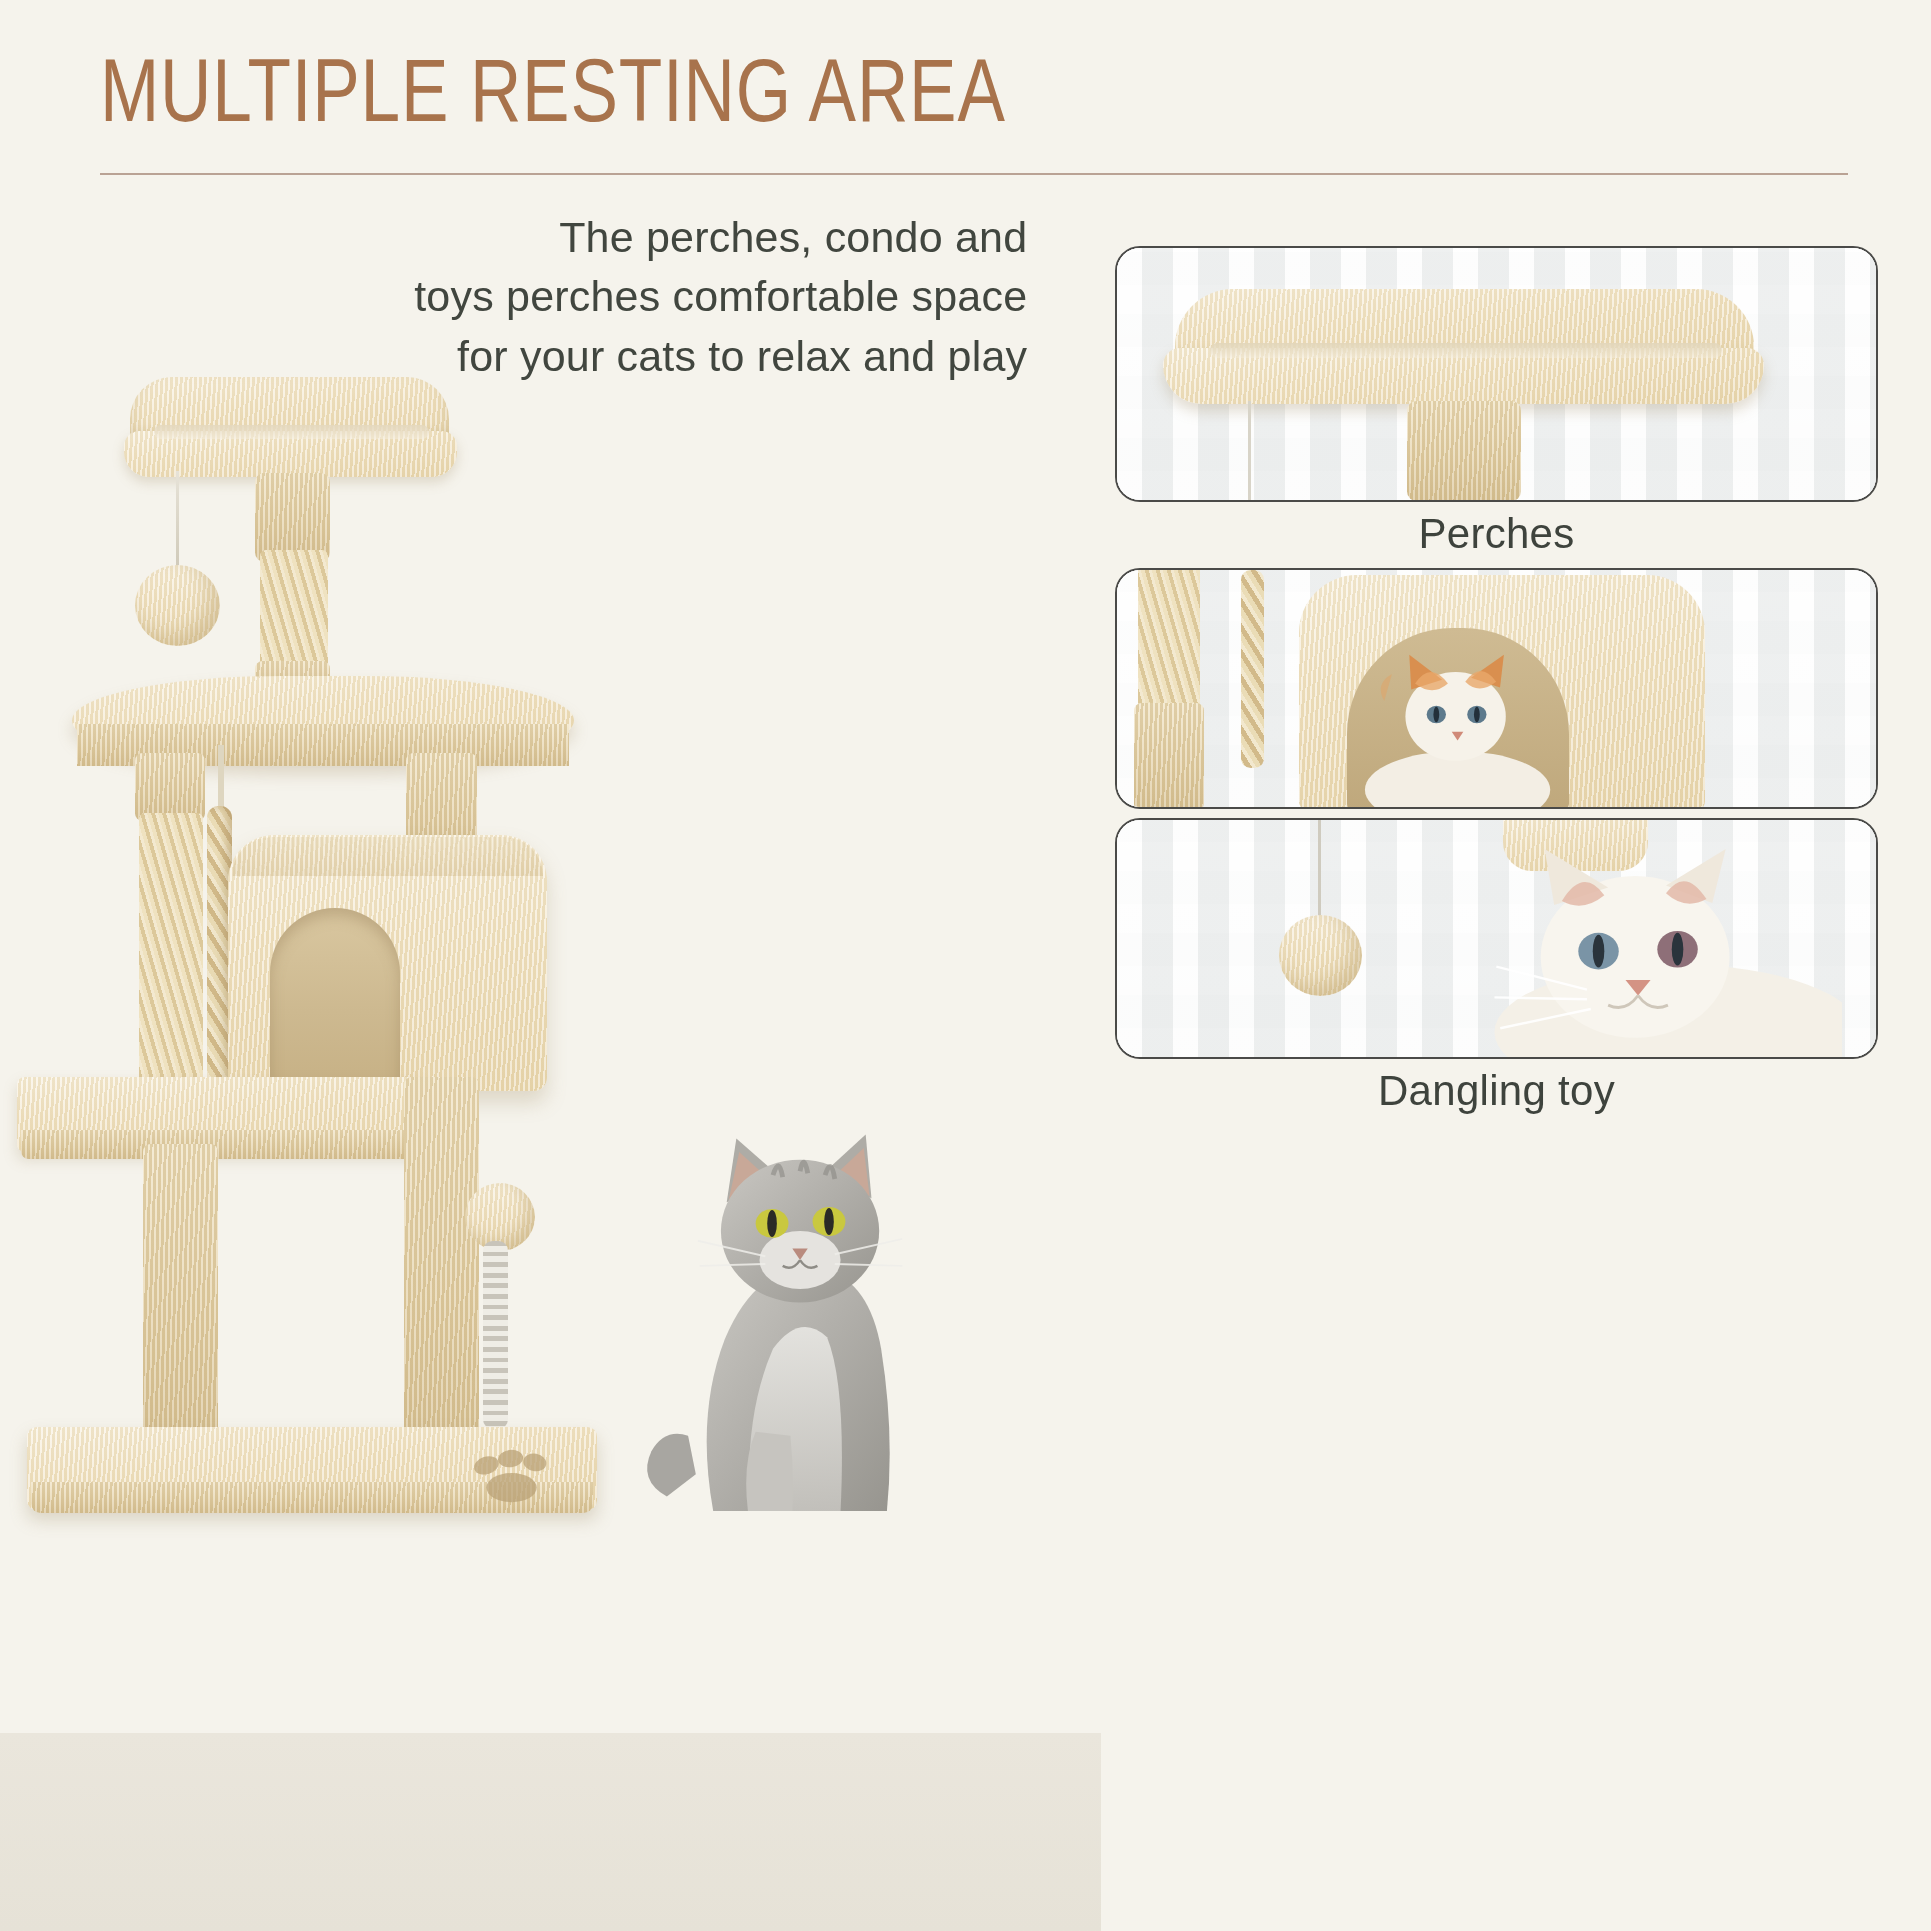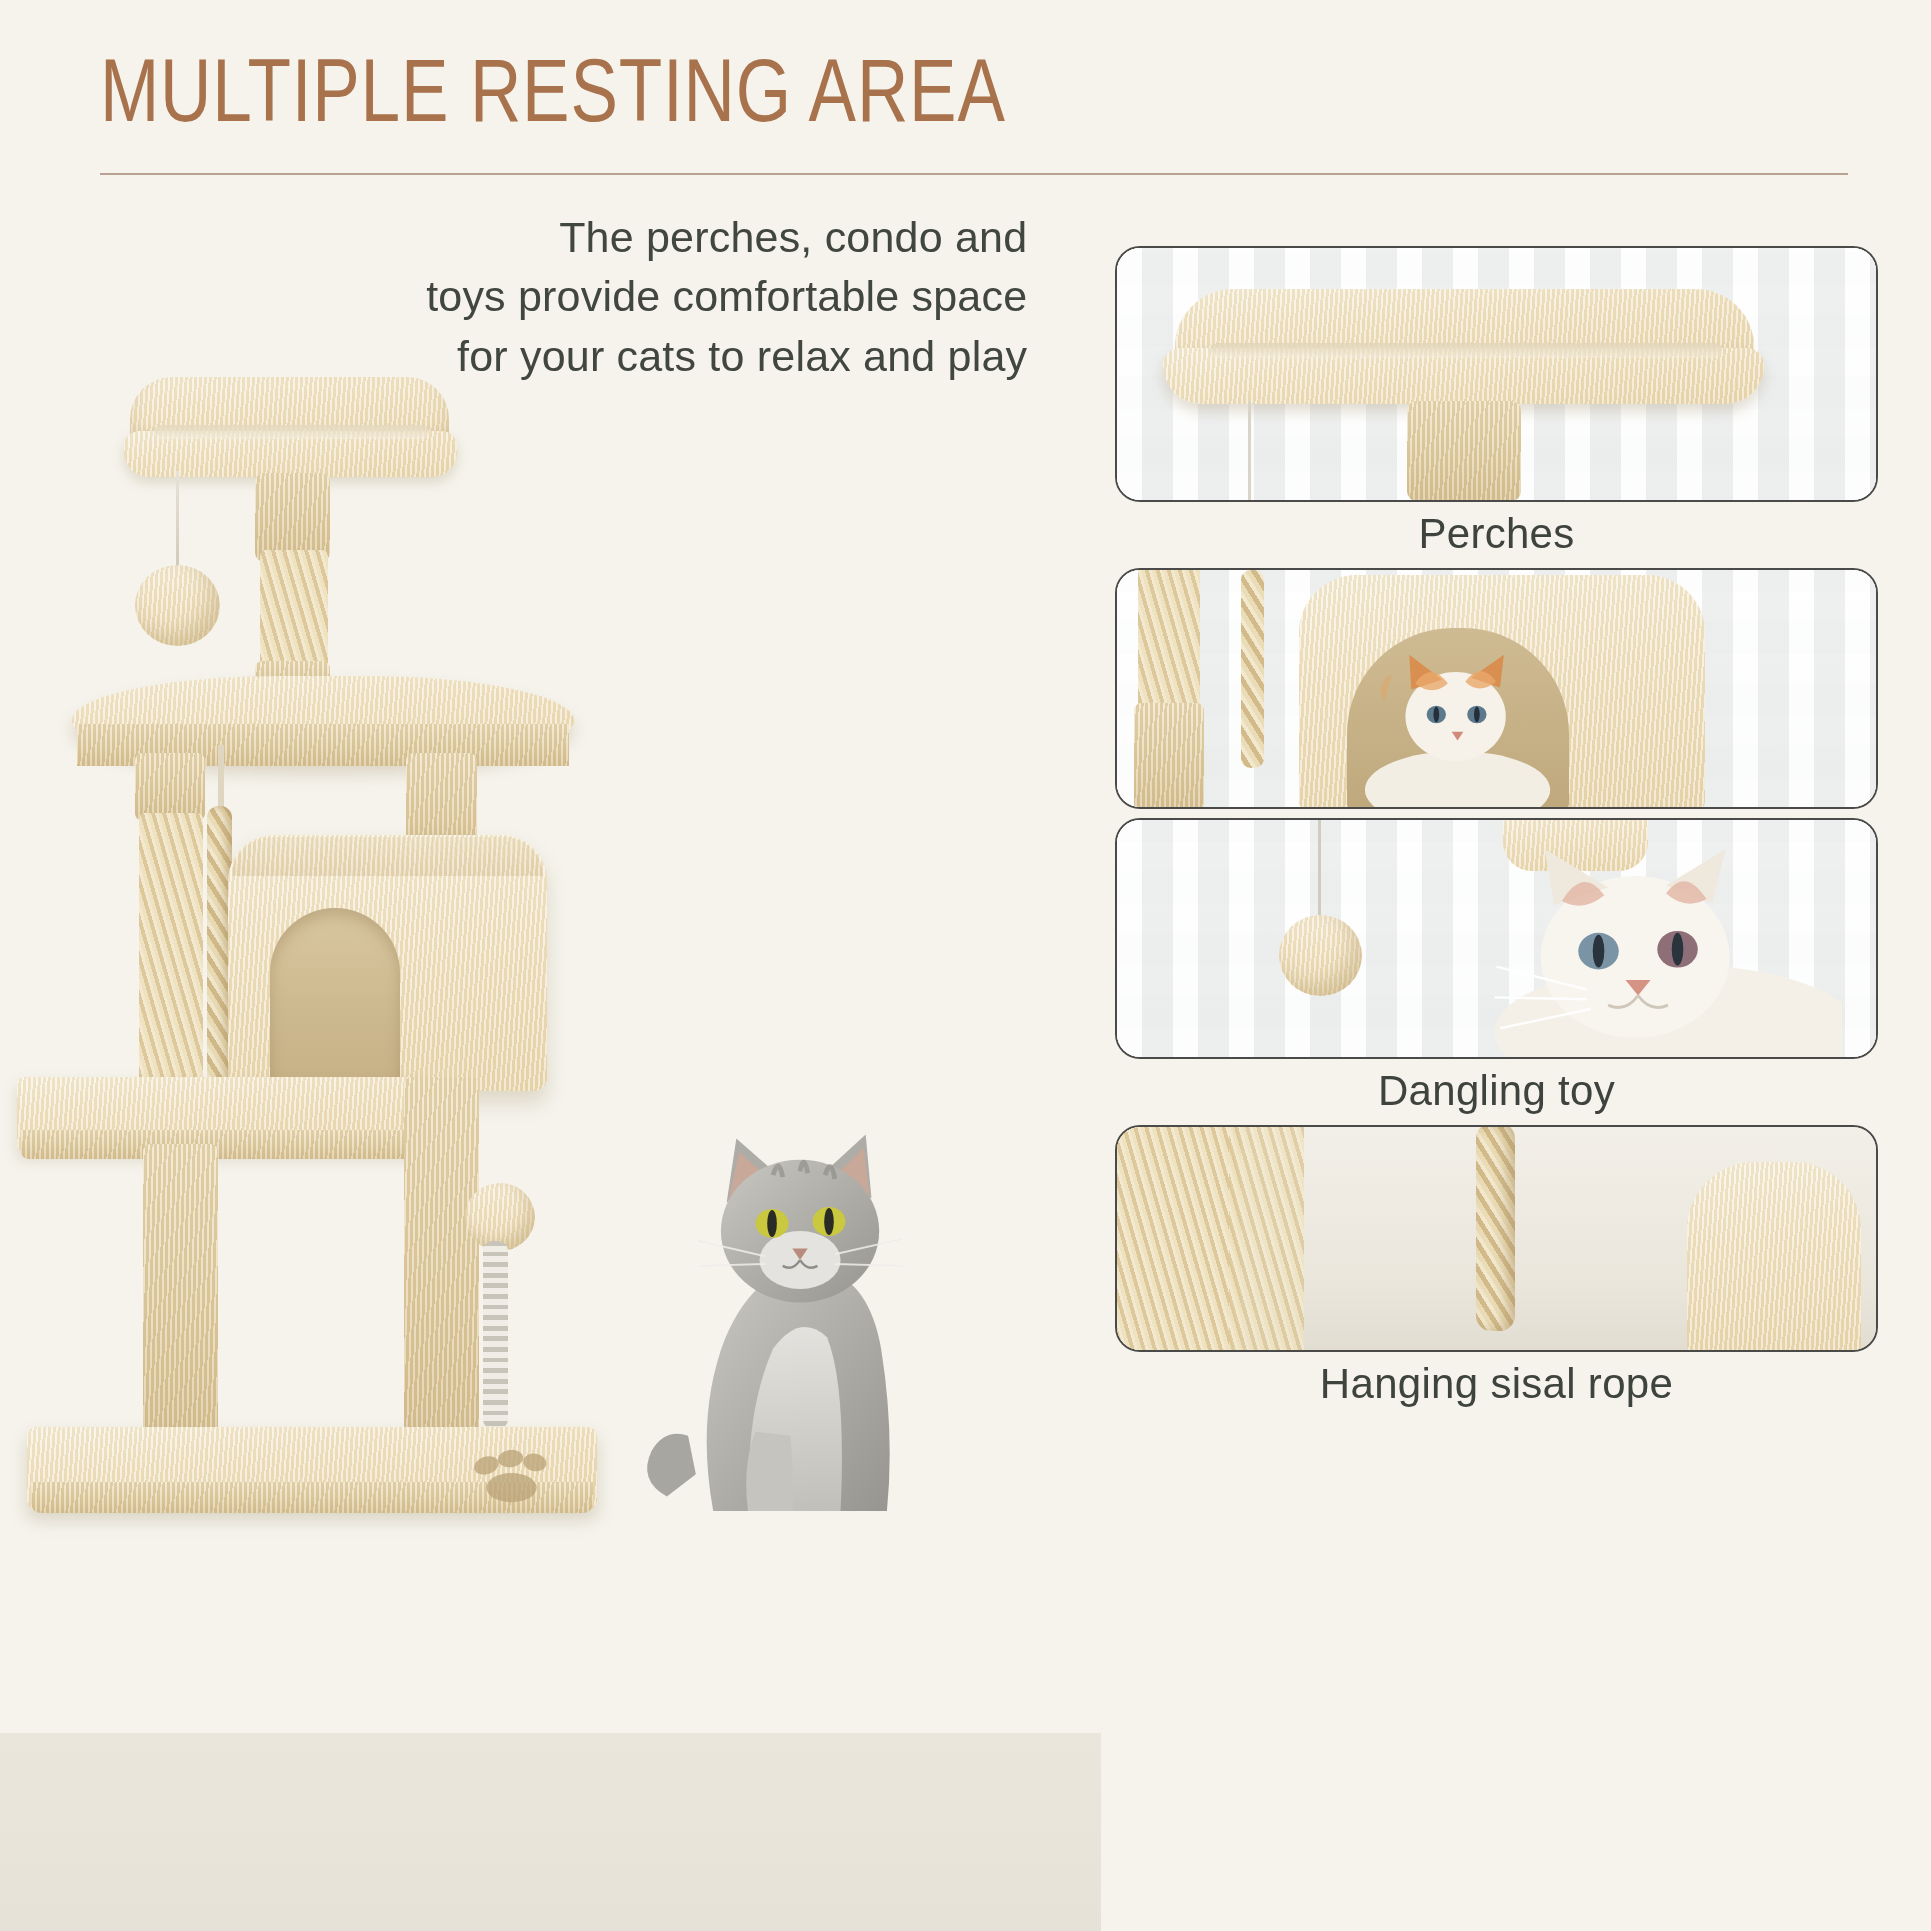--- a/index.html
+++ b/index.html
@@ -97,21 +97,21 @@
 </head>
 <body>
 
 <div id="floor-band"></div>
 
 <div id="header">
   <div id="page-title">MULTIPLE RESTING AREA</div>
   <div id="title-divider"></div>
   <div id="intro-text">
     <span class="ln">The perches, condo and</span>
-    <span class="ln">toys provide comfortable space</span>
+    <span class="ln">toys perches comfortable space</span>
     <span class="ln">for your cats to relax and play</span>
   </div>
 </div>
 
 <div id="product-photo">
 
   <div class="pnode plush" style="left:130px; top:9.7px; width:319px; height:70px; border-radius:42px 42px 13.5px 13.5px;
               box-shadow: inset 0 -9.7px 15.4px rgba(190,166,118,.35);"></div>
   <div class="pnode plush" style="left:124px; top:64px; width:333px; height:46px; border-radius:15.4px 15.4px 25px 25px;
               box-shadow: 0 5.8px 11.6px rgba(160,140,100,.25);"></div>
@@ -300,27 +300,16 @@
             <path d="M156 146 L62 122" fill="none"></path>
             <path d="M156 156 L60 154" fill="none"></path>
             <path d="M160 166 L66 186" fill="none"></path>
           </g>
         </svg>
       </div>
     </div>
     <div class="panel-caption">Dangling toy</div>
   </div>
 
-  <div class="panel-block">
-    <div class="photo-frame" style="height:227px;">
-      <div class="wall-bg"></div>
-      <div class="pfig sisal" style="left:0px; top:0px; width:124px; height:227px;"></div>
-      <div class="pfig sisal" style="left:112px; top:0px; width:75px; height:227px; opacity:.85;"></div>
-      <div class="pfig rope" style="left:359px; top:-3.9px; width:39px; height:208px; border-radius:15.4px;
-                  box-shadow: inset -7.7px 0 13.5px rgba(165,138,92,.45);"></div>
-      <div class="pfig plush" style="left:570px; top:35px; width:174px; height:193px; border-radius:68px 68px 9.7px 9.7px;"></div>
-    </div>
-    <div class="panel-caption">Hanging sisal rope</div>
-  </div>
 
 
 </div>
 
 
 </body></html>

